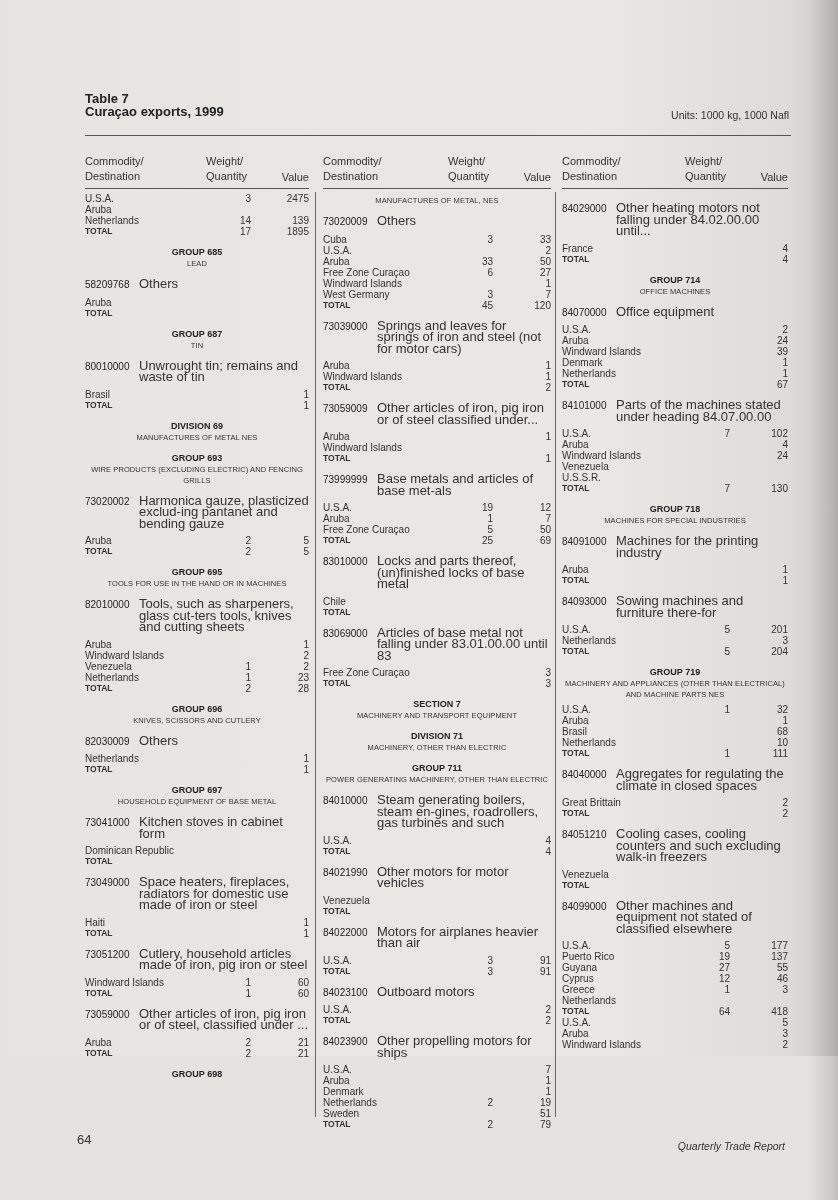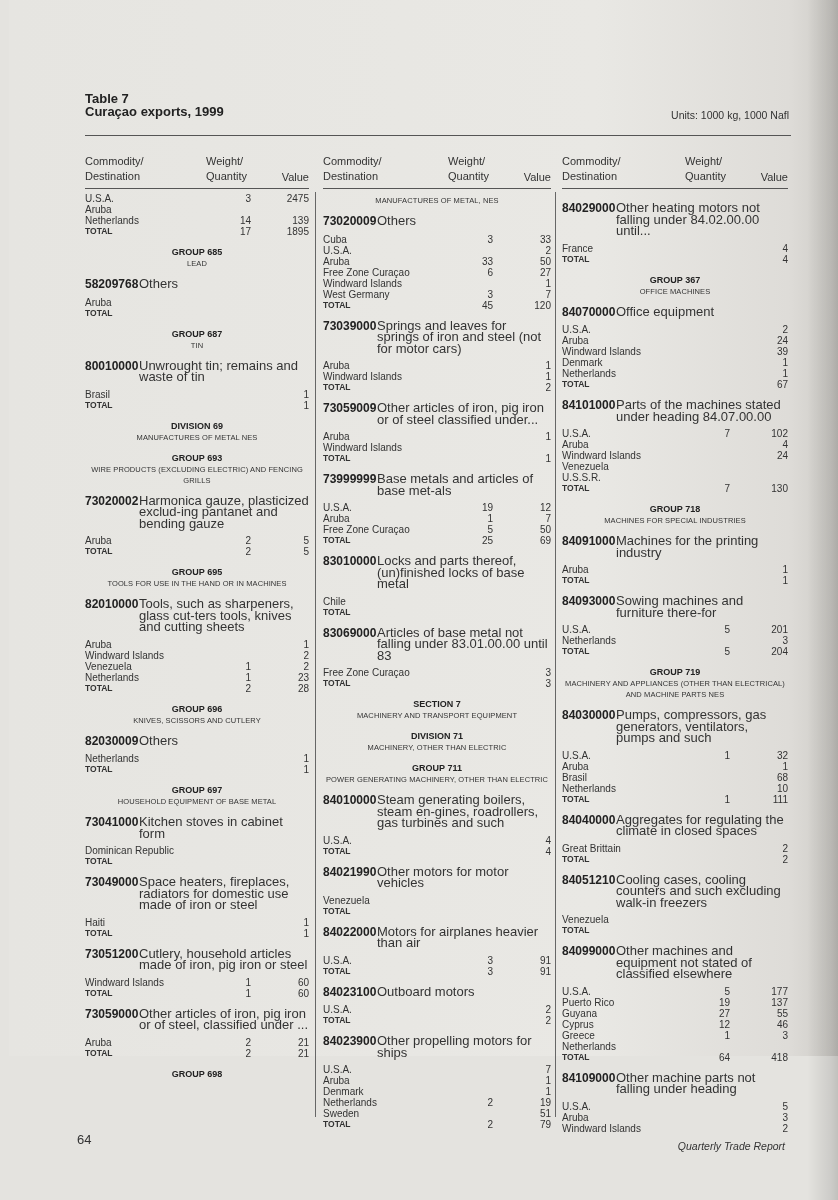--- a/index.html
+++ b/index.html
@@ -33,21 +33,21 @@
   .hdr .c1 { position: absolute; left: 0; top: 2px; line-height: 15px; }
   .hdr .c2 { position: absolute; right: 62px; top: 2px; line-height: 15px; }
   .hdr .c3 { position: absolute; right: 0; top: 19px; }
 
   .body { padding-top: 4px; font-size: 10px; }
   .caption { text-align: center; font-size: 7.5px; letter-spacing: 0.1px; line-height: 11px; color: #333; }
   .heading { text-align: center; font-weight: bold; font-size: 9px; line-height: 11px; color: #222; margin-top: 10px; }
   .heading + .caption { margin-bottom: 4px; }
 
   .item { display: flex; margin-top: 9px; margin-bottom: 6px; line-height: 11.5px; }
-  .item .code { font-weight: bold; font-size: 12px; width: 54px; flex: none; padding-top: 1px; color: #222; }
+  .item .code { font-weight: normal; font-size: 10px; width: 54px; flex: none; padding-top: 1px; color: #222; }
   .item .desc { font-size: 13px; color: #333; }
 
   .row { display: flex; font-size: 10px; line-height: 11px; color: #333; }
   .row .d { flex: 1; }
   .row .q { width: 40px; text-align: right; }
   .row .v { width: 58px; text-align: right; }
   .row.total .d { font-weight: bold; font-size: 8.5px; }
   .pageno { position: absolute; left: 68px; top: 1132px; font-size: 13px; color: #333; }
   .footer { position: absolute; right: 62px; top: 1140px; font-style: italic; font-size: 10.5px; color: #333; }
 </style>
@@ -502,21 +502,21 @@
         <div class="row">
           <span class="d">France</span>
           <span class="q"></span>
           <span class="v">4</span>
         </div>
         <div class="row total">
           <span class="d">TOTAL</span>
           <span class="q"></span>
           <span class="v">4</span>
         </div>
-        <div class="heading">GROUP   367</div>
+        <div class="heading">GROUP   714</div>
         <div class="caption">OFFICE MACHINES</div>
         <div class="item">
           <span class="code">84070000</span>
           <span class="desc">Office equipment</span>
         </div>
         <div class="row">
           <span class="d">U.S.A.</span>
           <span class="q"></span>
           <span class="v">2</span>
         </div>
@@ -609,24 +609,20 @@
           <span class="q"></span>
           <span class="v">3</span>
         </div>
         <div class="row total">
           <span class="d">TOTAL</span>
           <span class="q">5</span>
           <span class="v">204</span>
         </div>
         <div class="heading">GROUP   719</div>
         <div class="caption">MACHINERY AND APPLIANCES (OTHER THAN ELECTRICAL) AND MACHINE PARTS NES</div>
-        <div class="item">
-          <span class="code">84030000</span>
-          <span class="desc">Pumps, compressors, gas generators, ventilators, pumps and such</span>
-        </div>
         <div class="row">
           <span class="d">U.S.A.</span>
           <span class="q">1</span>
           <span class="v">32</span>
         </div>
         <div class="row">
           <span class="d">Aruba</span>
           <span class="q"></span>
           <span class="v">1</span>
         </div>
@@ -704,24 +700,20 @@
         </div>
         <div class="row">
           <span class="d">Netherlands</span>
           <span class="q"></span>
           <span class="v"></span>
         </div>
         <div class="row total">
           <span class="d">TOTAL</span>
           <span class="q">64</span>
           <span class="v">418</span>
-        </div>
-        <div class="item">
-          <span class="code">84109000</span>
-          <span class="desc">Other machine parts not falling under heading</span>
         </div>
         <div class="row">
           <span class="d">U.S.A.</span>
           <span class="q"></span>
           <span class="v">5</span>
         </div>
         <div class="row">
           <span class="d">Aruba</span>
           <span class="q"></span>
           <span class="v">3</span>

